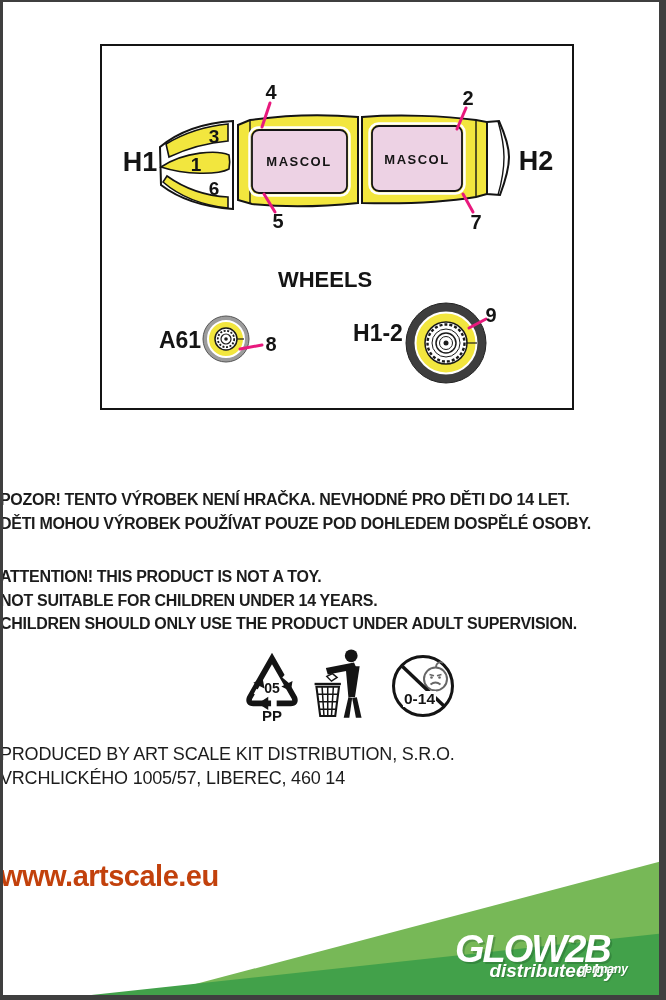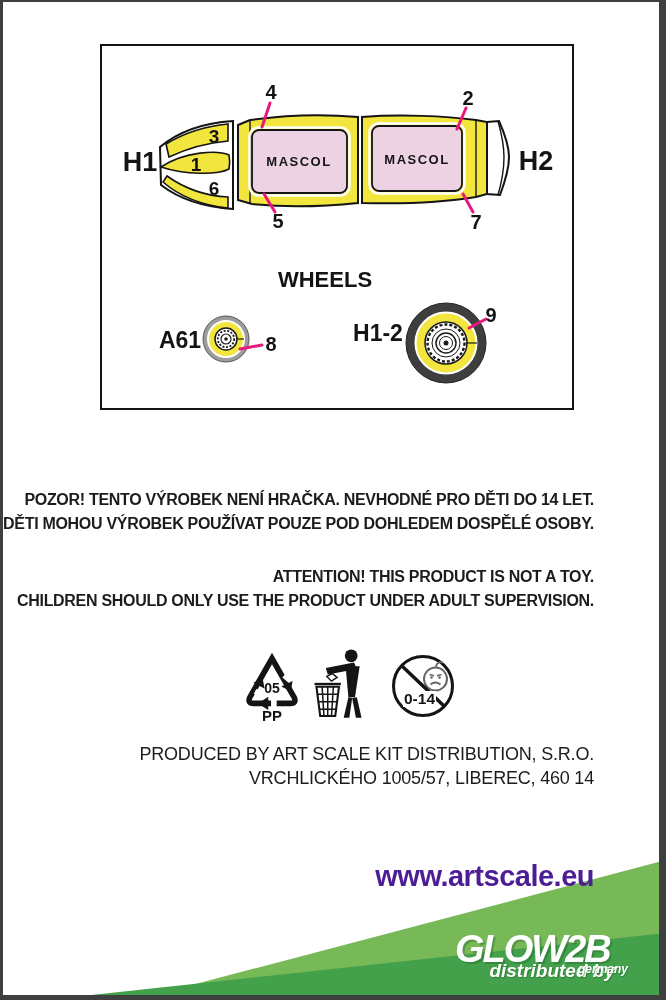--- a/index.html
+++ b/index.html
@@ -3,24 +3,24 @@
 <meta charset="utf-8">
 <style>
   html,body{margin:0;padding:0;background:#fff;}
   .page{position:relative;width:666px;height:1000px;background:#fff;overflow:hidden;
         font-family:"Liberation Sans",sans-serif;color:#1c1c1c;}
   .frame{position:absolute;inset:0;border-style:solid;border-color:#3f3f3f;
          border-width:2px 7px 5px 3px;pointer-events:none;z-index:30;}
   .abs{position:absolute;}
   
   svg text{font-family:"Liberation Sans",sans-serif;font-weight:700;fill:#141414;}
-  .center-text{width:594px;text-align:right;}
+  .center-text{width:594px;text-align:left;}
   .warn{font-size:16px;font-weight:700;line-height:23.5px;letter-spacing:-0.3px;white-space:nowrap;}
   .addr{font-size:18px;font-weight:400;line-height:24px;letter-spacing:-0.2px;white-space:nowrap;}
-  .website{font-size:29px;font-weight:700;color:#4c1d95;letter-spacing:-0.5px;z-index:5;}
+  .website{font-size:29px;font-weight:700;color:#c2410c;letter-spacing:-0.5px;z-index:5;}
   .dist-tagline{font-style:italic;font-weight:700;font-size:19px;color:#fff;z-index:6;
                 text-shadow:1px 1px 1px rgba(30,80,35,.45);white-space:nowrap;}
   .dist-brand{font-style:italic;font-weight:700;font-size:38px;color:#fff;z-index:6;
               letter-spacing:-2px;text-shadow:2px 2px 0 rgba(30,90,40,.35);white-space:nowrap;}
   .dist-country{font-style:italic;font-weight:700;font-size:12px;color:#fff;z-index:6;
                 text-shadow:1px 1px 0 rgba(30,90,40,.4);white-space:nowrap;text-align:center;}
 </style>
 </head>
 <body>
 
@@ -105,20 +105,21 @@
     <text x="391" y="278" font-size="20" text-anchor="middle">9</text>
   </svg>
 
   <div class="abs center-text warn" style="top:488px;">
     <div>POZOR! TENTO VÝROBEK NENÍ HRAČKA. NEVHODNÉ PRO DĚTI DO 14 LET.</div>
     <div>DĚTI MOHOU VÝROBEK POUŽÍVAT POUZE POD DOHLEDEM DOSPĚLÉ OSOBY.</div>
   </div>
 
   <div class="abs center-text warn" style="top:556px;margin-top:9px;">
     <div>ATTENTION! THIS PRODUCT IS NOT A TOY.</div>
+    <div>NOT SUITABLE FOR CHILDREN UNDER 14 YEARS.</div>
     <div>CHILDREN SHOULD ONLY USE THE PRODUCT UNDER ADULT SUPERVISION.</div>
   </div>
 
   <svg class="abs" style="left:243px;top:650px;" width="58" height="75" viewBox="0 0 62 80">
     <path d="M 31,9 L 55,51 Q 57,57 51,57 L 11,57 Q 5,57 7,51 Z" fill="none" stroke="#141414" stroke-width="6"></path>
     <g stroke="#fff" stroke-width="6">
       <line x1="44" y1="27" x2="51" y2="33"></line>
       <line x1="33" y1="53" x2="33" y2="61"></line>
       <line x1="13" y1="44" x2="20" y2="48"></line>
     </g>

